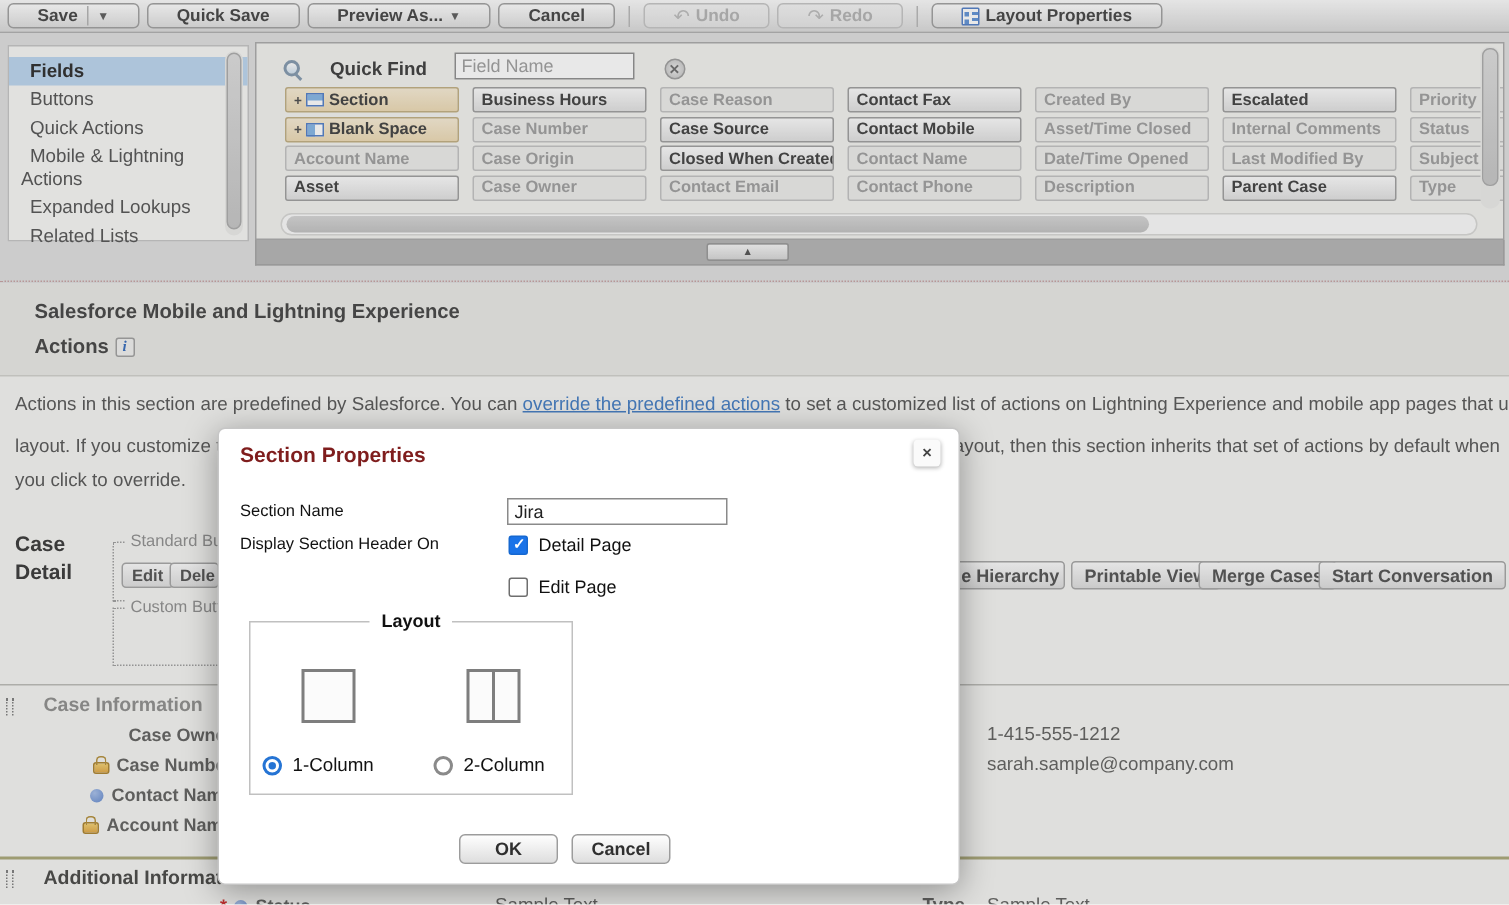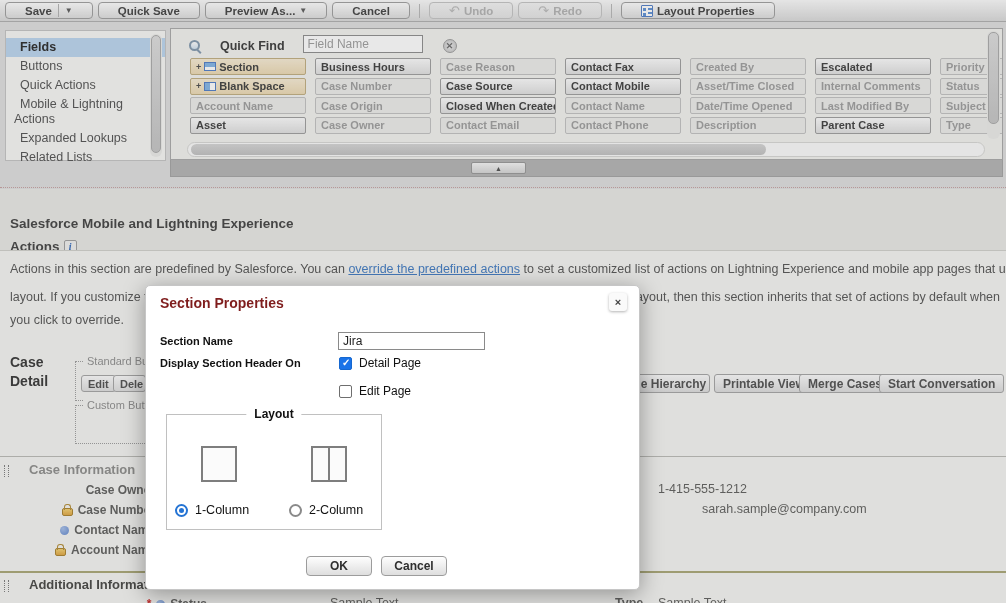--- a/index.html
+++ b/index.html
@@ -54,21 +54,21 @@
   .hscroll { position:absolute; left:16px; top:113px; width:798px; height:15px; background:#fbfbfa; border:1px solid #d6d6d4; border-radius:8px; }
   .hthumb { position:absolute; left:3px; top:1px; width:575px; height:11px; background:linear-gradient(#d4d4d4,#bfbfbf); border-radius:6px; }
   .vscroll { position:absolute; right:2px; top:2px; width:13px; height:108px; background:#ebebe9; border-radius:6px; }
   .vthumb { position:absolute; top:1px; left:1px; width:11px; height:92px; background:linear-gradient(#dcdcdc,#c3c3c3); border:1px solid #a8a8a8; border-radius:5px; }
 
   .collapse-strip { position:absolute; left:170px; top:138px; width:833px; height:17px; background:#b1b1b1; border:1px solid #a0a0a0; border-top:none; }
   .collapse-btn { position:absolute; left:300px; top:2px; width:55px; height:12px; background:linear-gradient(#f5f5f5,#d5d5d5); border:1px solid #949494; border-radius:2px; display:flex; align-items:center; justify-content:center; font-size:7px; color:#4a4a4a; cursor:pointer; }
 
   
   .heading-band { position:absolute; top:189px; left:0; right:0; height:61px; background:#e9e9e5; }
-  .hb-title { position:absolute; left:10px; top:7px; font-size:13.5px; font-weight:bold; color:#3c3c3c; line-height:23px;margin-top:16px; }
+  .hb-title { position:absolute; left:23px; top:7px; font-size:13.5px; font-weight:bold; color:#3c3c3c; line-height:23px; }
   .info-icon { display:inline-flex; align-items:center; justify-content:center; width:13px; height:13px; background:#f0f0ee; border:1px solid #9c9c9c; border-radius:2px; color:#2a63b8; font:italic bold 10px "Liberation Serif",serif; vertical-align:1px; margin-left:4px; cursor:pointer; }
 
   .content-band { position:absolute; top:250px; left:0; right:0; bottom:0; background:#f5f5f2; border-top:1px solid #cfcfcb; }
   .para { position:absolute; font-size:12.5px; color:#4f4f4f; white-space:nowrap; }
   .para a { color:#3a77c2; text-decoration:underline; cursor:pointer; }
 
   
   .cd-title { position:absolute; left:10px; top:102px; font-size:14px; font-weight:bold; color:#2f2f2f; line-height:19px; }
   .dotted-group { position:absolute; border:1px dotted #9a9a9a; }
   .group-label { position:absolute; font-size:11px; color:#8a8a8a; background:#f5f5f2; padding:0 3px; white-space:nowrap; }
@@ -88,21 +88,21 @@
   .lock::before { content:""; position:absolute; left:1px; top:-5px; width:5px; height:5px; border:1.5px solid #b08a32; border-bottom:none; border-radius:3px 3px 0 0; }
   .bluedot { width:9px; height:9px; border-radius:50%; background:radial-gradient(circle at 35% 30%,#a3bde9,#5c84cc); flex:none; }
   .req { color:#cc2222; font-weight:bold; font-size:12px; }
   .ai-topline { position:absolute; left:0; right:0; top:320px; border-top:2px solid #a6a472; }
 
   
   .overlay { position:absolute; inset:0; background:rgba(120,120,120,0.17); z-index:40; }
   .dialog { position:absolute; left:145px; top:285px; width:495px; height:305px; background:#fff; border:1px solid #c6c6c6; border-radius:5px; box-shadow:0 4px 22px rgba(0,0,0,0.35); z-index:50; }
   .dlg-title { position:absolute; left:14px; top:9px; font-size:14px; font-weight:bold; color:#7f1d1d; }
   .dlg-close { position:absolute; right:12px; top:7px; width:18px; height:18px; background:#fafafa; border-radius:3px; box-shadow:0 1px 3px rgba(0,0,0,0.3); display:flex; align-items:center; justify-content:center; font-size:11px; font-weight:bold; color:#444; cursor:pointer; }
-  .dlg-label { position:absolute; font-size:11px; font-weight:bold; color:#111; }
+  .dlg-label { position:absolute; font-size:11px; font-weight:normal; color:#111; }
   .dlg-input { position:absolute; left:192px; top:46px; width:147px; height:18px; border:1px solid #8a8a8a; background:#fff; font:12px "Liberation Sans",sans-serif; color:#222; padding:0 4px; }
   .cbrow { position:absolute; left:193px; display:flex; align-items:center; gap:7px; font-size:12px; color:#111; }
   .checkbox { width:13px; height:13px; border-radius:2px; flex:none; cursor:pointer; position:relative; }
   .checkbox.checked { background:#1a73e8; border:1px solid #1668d0; }
   .checkbox.checked::after { content:"\2713"; position:absolute; left:2px; top:-1px; color:#fff; font-size:10px; font-weight:bold; }
   .checkbox.unchecked { background:#fff; border:1.5px solid #6e6e6e; }
   .layout-fieldset { position:absolute; left:20px; top:128px; width:216px; height:116px; border:1px solid #c0c0c0; }
   .legend { position:absolute; left:50%; top:-8px; transform:translateX(-50%); background:#fff; padding:0 8px; font-size:12px; font-weight:bold; color:#111; white-space:nowrap; }
   .colbox { position:absolute; width:36px; height:36px; border:2px solid #7e7e7e; background:#fbfbfb; }
   .colbox .split { position:absolute; left:15px; top:0; bottom:0; width:2px; background:#7e7e7e; }
@@ -339,21 +339,21 @@
     </div>
     <div class="frow" style="top:270px;">
       <span class="bluedot"></span>
       <span>Contact Name</span>
     </div>
     <div class="frow" style="top:290px;">
       <span class="lock"></span>
       <span>Account Name</span>
     </div>
     <div class="fval" style="left:658px; top:231px;">1-415-555-1212</div>
-    <div class="fval" style="left:658px; top:251px;margin-left:44px;">sarah.sample@company.com</div>
+    <div class="fval" style="left:658px; top:251px;">sarah.sample@company.com</div>
 
     <div class="ai-topline"></div>
     <div class="sec-header" style="left:4px; top:326px;">
       <span class="grip"></span>
       <span class="ai-title">Additional Information</span>
     </div>
     <div class="frow" style="top:344px; width:207px;">
       <span class="req">*</span>
       <span class="bluedot"></span>
       <span>Status</span>

